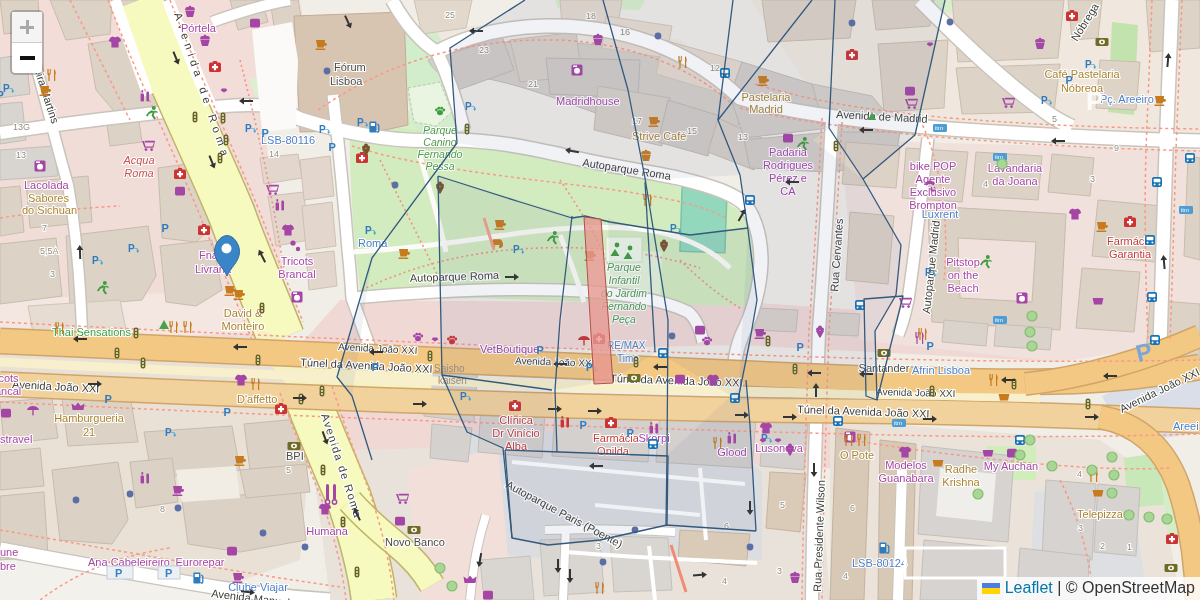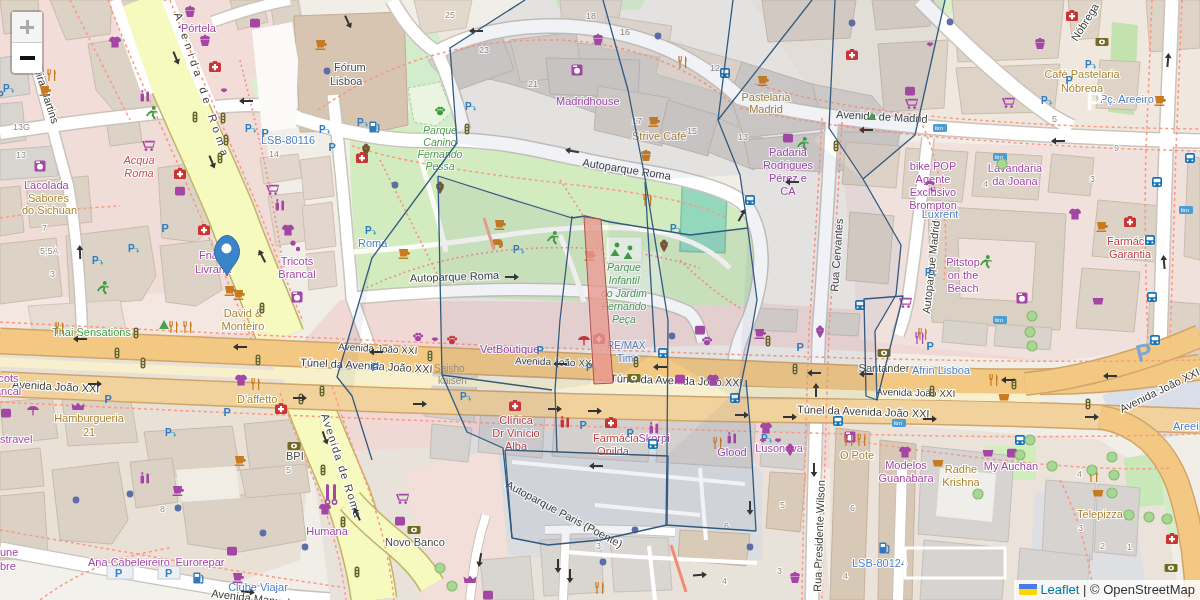--- a/index.html
+++ b/index.html
@@ -1163,15 +1163,15 @@
  <div style="position:relative;width:30px;height:30px;border-bottom:1px solid #ccc;background:#f4f4f4;">
         <span style="position:absolute;left:8px;top:13.5px;width:14px;height:3px;background:#A9A9A9;"></span>
         <span style="position:absolute;left:13.5px;top:8px;width:3px;height:14px;background:#A9A9A9;"></span>
       </div>
 
  <div style="position:relative;width:30px;height:30px;">
         <span style="position:absolute;left:8px;top:13px;width:15px;height:4px;background:#111;"></span>
       </div>
 </div>
 
-<div style="position:absolute;right:0;bottom:0;background:rgba(255,255,255,0.82);padding:2px 5px 3px 5px;font-size:13px;color:#333;">
+<div style="position:absolute;right:0;bottom:0;background:rgba(255,255,255,0.82);padding:2px 5px 3px 5px;font-size:16px;color:#333;">
 <span style="display:inline-block;width:18px;height:11px;vertical-align:-1px;background:linear-gradient(#4C7BE1 50%,#FFD500 50%);"></span> <span style="color:#0078A8;">Leaflet</span> | © OpenStreetMap</div>
 </div>
 
 </body></html>

